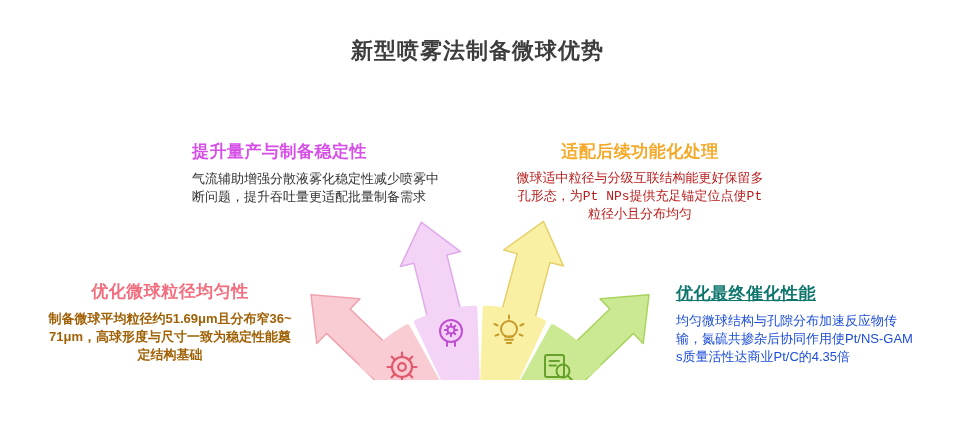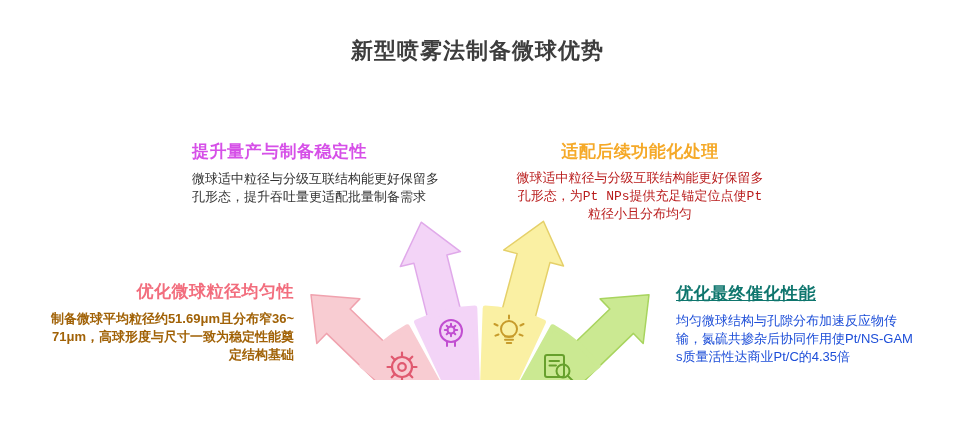--- a/index.html
+++ b/index.html
@@ -10,21 +10,21 @@
   .title{
     position:absolute;top:36px;left:0;width:100%;text-align:center;
     font-size:22px;font-weight:bold;letter-spacing:1px;
   }
   .diagram{position:absolute;left:0;top:0;width:955px;height:442px;}
   .block{position:absolute;}
   .block .heading{font-size:17px;font-weight:bold;margin:0 0 7px 0;letter-spacing:.5px;}
   .block .body{font-size:13px;line-height:1.38;word-break:break-all;}
   #block-stability{top:140px;left:192px;width:248px;}
   #block-functionalization{top:140px;left:515px;width:250px;text-align:center;font-family:Liberation Mono, monospace;}
-  #block-uniformity{top:280px;left:46px;width:248px;text-align:right;}
+  #block-uniformity{top:280px;left:46px;width:248px;text-align:center;}
   #block-catalytic{top:282px;left:676px;width:240px;text-align:left;}
 </style>
 </head>
 <body>
 
 <div class="canvas">
 
   <div class="title" style="color: rgb(61, 61, 61);">新型喷雾法制备微球优势</div>
 
   <svg class="diagram" viewBox="0 0 955 442">
@@ -61,21 +61,21 @@
     <g transform="translate(558,367)" fill="none" stroke-width="2" stroke-linecap="round" stroke-linejoin="round" stroke="#67a02c">
       <rect x="-13" y="-12" width="19" height="22" rx="2"></rect>
       <path d="M-8.5,-6H1 M-8.5,-1.5H-2"></path>
       <circle cx="5" cy="4" r="6.5"></circle>
       <path d="M9.6,8.6L15,14"></path>
     </g>
   </svg>
 
   <div class="block" id="block-stability">
     <div class="heading" style="color: rgb(214, 80, 232);">提升量产与制备稳定性</div>
-    <div class="body" style="color: rgb(51, 51, 51);">微球适中粒径与分级互联结构能更好保留多孔形态，提升吞吐量更适配批量制备需求</div>
+    <div class="body" style="color: rgb(51, 51, 51);">气流辅助增强分散液雾化稳定性减少喷雾中断问题，提升吞吐量更适配批量制备需求</div>
   </div>
 
   <div class="block" id="block-functionalization">
     <div class="heading" style="color: rgb(245, 169, 40);">适配后续功能化处理</div>
     <div class="body" style="color: #b91c1c;">微球适中粒径与分级互联结构能更好保留多孔形态，为Pt NPs提供充足锚定位点使Pt粒径小且分布均匀</div>
   </div>
 
   <div class="block" id="block-uniformity">
     <div class="heading" style="color: rgb(242, 109, 125);">优化微球粒径均匀性</div>
     <div class="body" style="color: #a16207; font-weight: bold;">制备微球平均粒径约51.69μm且分布窄36~71μm，高球形度与尺寸一致为稳定性能奠定结构基础</div>

